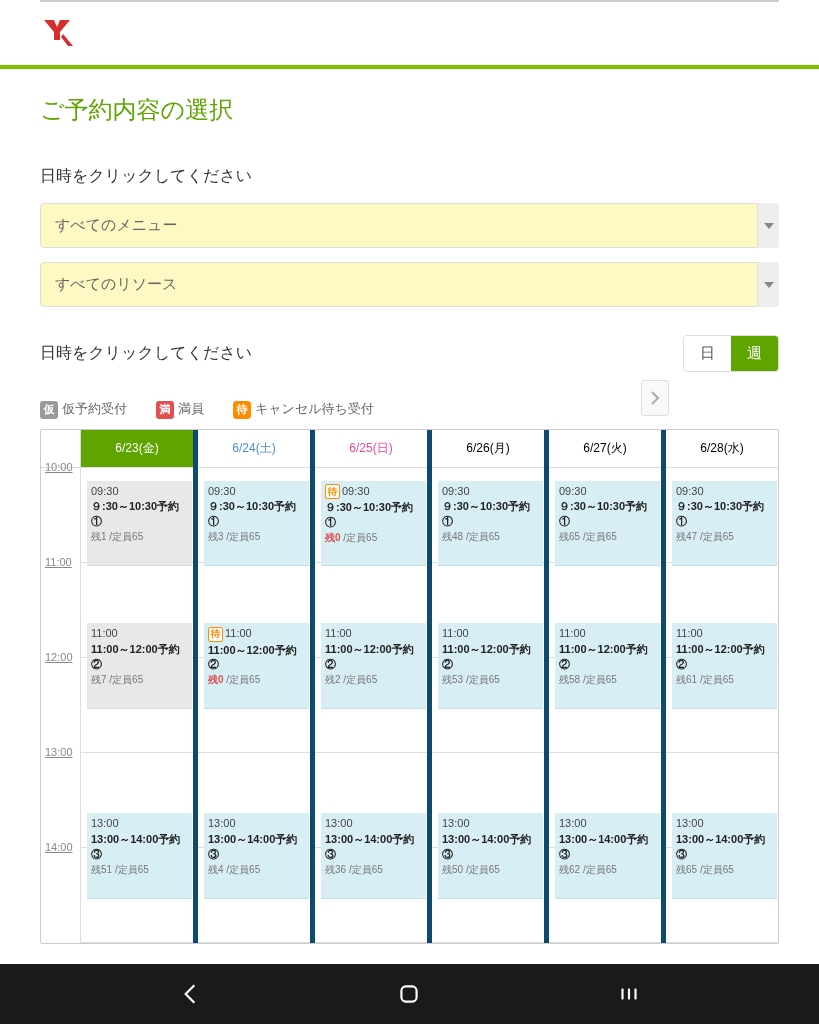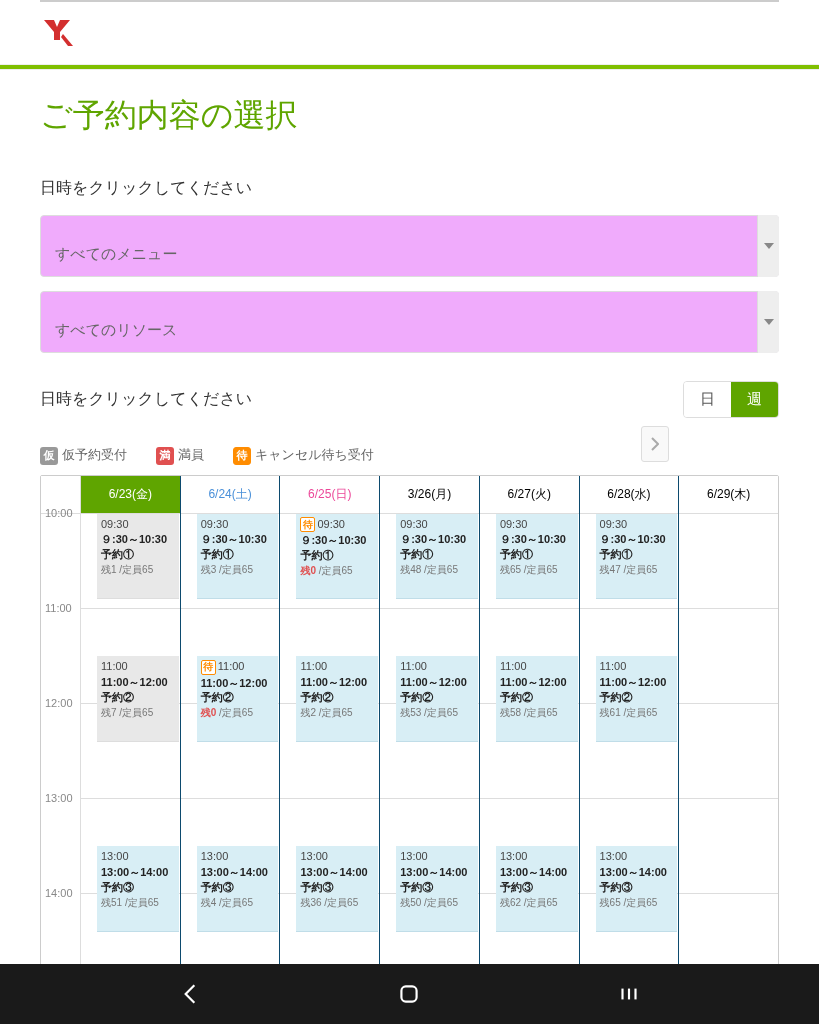--- a/index.html
+++ b/index.html
@@ -2,54 +2,54 @@
 <html><head>
 <meta charset="utf-8">
 <style>
 * { box-sizing: border-box; margin: 0; padding: 0; }
 body { font-family: -apple-system, "Hiragino Sans", "Meiryo", sans-serif; background: #fff; width: 819px; height: 1024px; overflow: hidden; position: relative; }
 .container { padding: 0 40px; }
 .header-bar { height: 2px; background: #ccc; margin-bottom: 8px; }
 .logo-area { padding: 8px 0 12px 0; }
 .logo { width: 36px; height: 30px; display: inline-block; }
 .green-bar { height: 6px; background: #7fbf00; margin: 0 -40px 24px -40px; border: 1px solid #eee; border-left: none; border-right: none; }
-.page-title { color: #5fa500; font-size: 32px; font-weight: 500; margin-bottom: 40px; }
+.page-title { color: #5fa500; font-size: 24px; font-weight: 500; margin-bottom: 40px; }
 .section-label { color: #333; font-size: 16px; margin-bottom: 16px; }
 .select-wrapper { position: relative; margin-bottom: 14px; }
-.select-box { width: 100%; padding: 29px 40px 12px 14px; border: 1px solid #ddd; border-radius: 4px; font-size: 15px; color: #666; background: #f0abfc; appearance: none; cursor: pointer; }
+.select-box { width: 100%; padding: 12px 40px 12px 14px; border: 1px solid #ddd; border-radius: 4px; font-size: 15px; color: #666; background: #fef9c3; appearance: none; cursor: pointer; }
 .select-arrow { position: absolute; right: 0; top: 0; bottom: 0; width: 22px; background: #eee; border-left: 1px solid #ddd; border-radius: 0 4px 4px 0; display: flex; align-items: center; justify-content: center; pointer-events: none; }
 .select-arrow::after { content: ""; width: 0; height: 0; border-left: 5px solid transparent; border-right: 5px solid transparent; border-top: 6px solid #888; }
 .date-section { display: flex; justify-content: space-between; align-items: center; margin-top: 28px; margin-bottom: 8px; }
 .view-toggle { display: flex; border: 1px solid #ddd; border-radius: 4px; overflow: hidden; }
 .view-btn { padding: 8px 16px; font-size: 15px; background: #fff; color: #555; border: none; cursor: pointer; }
 .view-btn.active { background: #5fa500; color: #fff; }
 .date-nav { text-align: center; position: relative; margin-bottom: 28px; }
 .date-range { font-size: 16px; color: #555; display: inline-block; padding-top: 6px; }
 .nav-next { position: absolute; right: 110px; top: 0; width: 28px; height: 36px; border: 1px solid #ddd; border-radius: 3px; background: #f9f9f9; cursor: pointer; display: flex; align-items: center; justify-content: center; }
 .nav-next svg { width: 8px; height: 14px; }
 .legend { display: flex; gap: 29px; font-size: 13px; color: #666; margin-bottom: 10px; align-items: flex-start; font-family: Liberation Serif, serif; }
 .legend-badge { display: inline-flex; width: 18px; height: 18px; border-radius: 3px; color: #fff; font-size: 11px; align-items: center; justify-content: center; margin-right: 4px; font-weight: bold; }
 .badge-kari { background: #999; }
 .badge-man { background: #e05050; }
 .badge-machi { background: #ff8c00; color: #fff; border: 1px solid #ff8c00; }
 .calendar { border: 1px solid #ccc; border-radius: 2px; display: flex; }
 .time-col { width: 40px; flex-shrink: 0; border-right: 1px solid #ddd; }
 .time-header { height: 38px; border-bottom: 1px solid #ddd; background: #fff; }
 .time-cell { height: 95px; position: relative; font-size: 11px; color: #888; }
-.time-label { position: absolute; top: -7px; left: 4px; }
+.time-label { position: absolute; top: -7px; left: 4px; text-decoration: underline; }
 .day-cols { display: flex; flex: 1; }
-.day-col { flex: 1; border-right: 1px solid #0c4a6e; min-width: 0; }
+.day-col { flex: 1; border-right: 5px solid #0c4a6e; min-width: 0; }
 .day-col:last-child { border-right: none; }
 .day-header { height: 38px; display: flex; align-items: center; justify-content: center; font-size: 12px; border-bottom: 1px solid #ddd; background: #fff; }
 .day-header.active { background: #5fa500; color: #fff; }
 .day-header.sat { color: #4a90d9; }
 .day-header.sun { color: #ec4899; text-align: center; }
 .slot-grid { position: relative; }
 .slot-row { height: 95px; border-bottom: 1px solid #ddd; }
-.event { position: absolute; left: 16px; right: 1px; background: #d8eef5; padding: 3px 4px; font-size: 11px; line-height: 1.35; cursor: pointer; overflow: hidden; border-bottom: 1px solid #c0dde8; }
+.event { position: absolute; left: 6px; right: 1px; background: #d8eef5; padding: 3px 4px; font-size: 11px; line-height: 1.35; cursor: pointer; overflow: hidden; border-bottom: 1px solid #c0dde8; margin-top: 13px; }
 .event.past { background: #e8e8e8; border-bottom: 1px solid #ddd; }
 .event-time { color: #444; margin-bottom: 1px; }
 .event-title { color: #222; font-weight: bold; display: block; }
 .event-remain { color: #777; font-size: 10px; }
 .event-remain.zero { color: #e05050; font-weight: bold; }
 .wait-badge { display: inline-flex; width: 15px; height: 15px; background: #fff; border: 1.5px solid #ff8c00; color: #ff8c00; font-size: 10px; align-items: center; justify-content: center; border-radius: 2px; font-weight: bold; margin-right: 2px; vertical-align: middle; }
 .navbar { position: absolute; bottom: 0; left: 0; right: 0; height: 60px; background: #1a1a1a; display: flex; align-items: center; justify-content: space-around; padding: 0 80px; }
 .nav-icon { color: #fff; font-size: 22px; cursor: pointer; display: flex; }
 .nav-icon svg { width: 26px; height: 26px; stroke: #fff; fill: none; stroke-width: 2; }
 </style>
@@ -159,21 +159,21 @@
             <div class="slot-row"></div>
             <div class="slot-row"></div>
             <div class="slot-row"></div>
             <div class="slot-row"></div>
             <div class="event" style="top: 0px; height: 85.5px;"><div class="event-time"><span class="wait-badge">待</span>09:30</div><span class="event-title">９:30～10:30予約①</span><span class="event-remain zero">残0 </span><span class="event-remain">/定員65</span></div>
             <div class="event" style="top: 142.5px; height: 85.5px;"><div class="event-time">11:00</div><span class="event-title">11:00～12:00予約②</span><span class="event-remain">残2 </span><span class="event-remain">/定員65</span></div>
             <div class="event" style="top: 332.5px; height: 85.5px;"><div class="event-time">13:00</div><span class="event-title">13:00～14:00予約③</span><span class="event-remain">残36 </span><span class="event-remain">/定員65</span></div>
           </div>
         </div>
         <div class="day-col">
-          <div class="day-header ">3/26(月)</div>
+          <div class="day-header ">6/26(月)</div>
           <div class="slot-grid">
             <div class="slot-row"></div>
             <div class="slot-row"></div>
             <div class="slot-row"></div>
             <div class="slot-row"></div>
             <div class="slot-row"></div>
             <div class="event" style="top: 0px; height: 85.5px;"><div class="event-time">09:30</div><span class="event-title">９:30～10:30予約①</span><span class="event-remain">残48 </span><span class="event-remain">/定員65</span></div>
             <div class="event" style="top: 142.5px; height: 85.5px;"><div class="event-time">11:00</div><span class="event-title">11:00～12:00予約②</span><span class="event-remain">残53 </span><span class="event-remain">/定員65</span></div>
             <div class="event" style="top: 332.5px; height: 85.5px;"><div class="event-time">13:00</div><span class="event-title">13:00～14:00予約③</span><span class="event-remain">残50 </span><span class="event-remain">/定員65</span></div>
           </div>
@@ -195,30 +195,20 @@
           <div class="day-header ">6/28(水)</div>
           <div class="slot-grid">
             <div class="slot-row"></div>
             <div class="slot-row"></div>
             <div class="slot-row"></div>
             <div class="slot-row"></div>
             <div class="slot-row"></div>
             <div class="event" style="top: 0px; height: 85.5px;"><div class="event-time">09:30</div><span class="event-title">９:30～10:30予約①</span><span class="event-remain">残47 </span><span class="event-remain">/定員65</span></div>
             <div class="event" style="top: 142.5px; height: 85.5px;"><div class="event-time">11:00</div><span class="event-title">11:00～12:00予約②</span><span class="event-remain">残61 </span><span class="event-remain">/定員65</span></div>
             <div class="event" style="top: 332.5px; height: 85.5px;"><div class="event-time">13:00</div><span class="event-title">13:00～14:00予約③</span><span class="event-remain">残65 </span><span class="event-remain">/定員65</span></div>
-          </div>
-        </div>
-        <div class="day-col">
-          <div class="day-header ">6/29(木)</div>
-          <div class="slot-grid">
-            <div class="slot-row"></div>
-            <div class="slot-row"></div>
-            <div class="slot-row"></div>
-            <div class="slot-row"></div>
-            <div class="slot-row"></div>
           </div>
         </div>
       </div>
   </div>
 </div>
 
 <div class="navbar">
   <div class="nav-icon">
     <svg viewBox="0 0 24 24">
         <path d="M16 4 L8 12 L16 20"></path>

